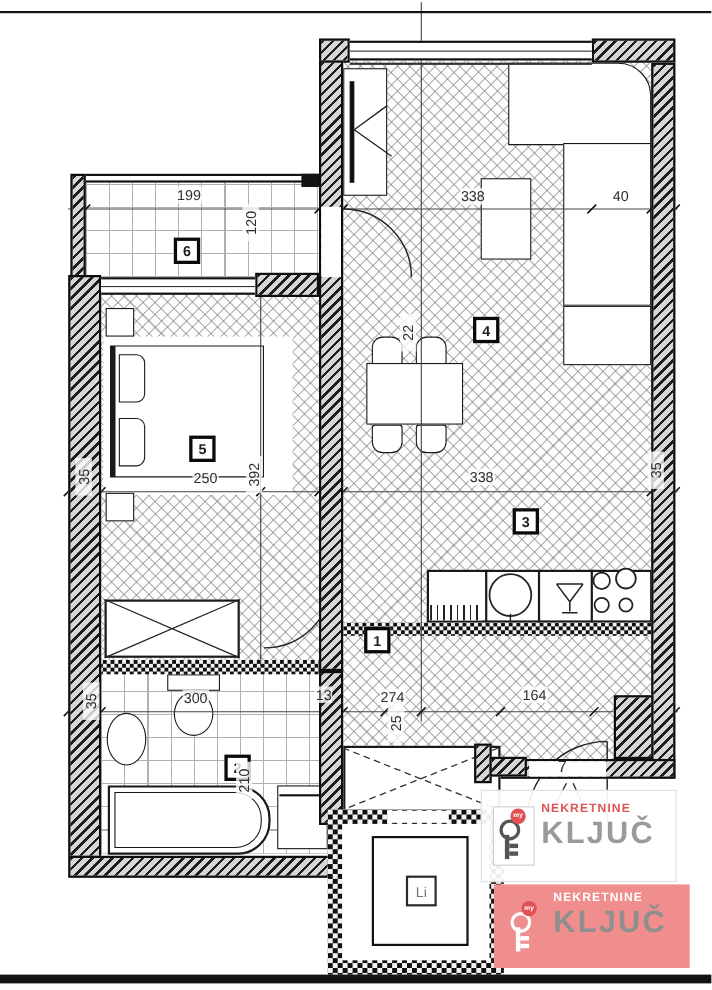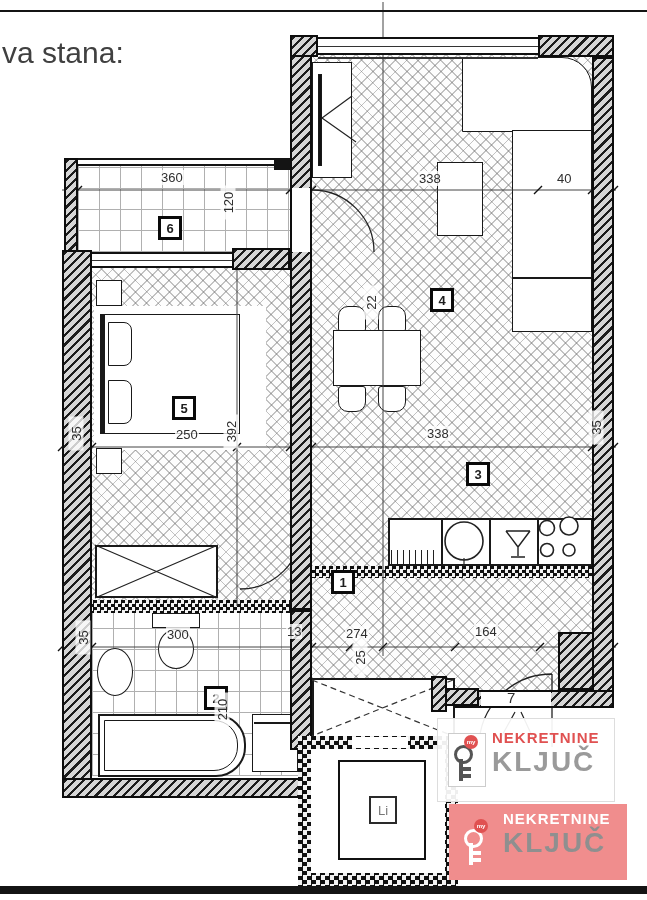--- a/index.html
+++ b/index.html
@@ -56,33 +56,32 @@
   .ktile1{background:#fff;border:1px solid #ccc;}
   .kring{position:absolute;left:5px;top:11px;width:13px;height:13px;border:3.5px solid #555;border-radius:50%;}
   .kstem{position:absolute;left:10px;top:25px;width:4px;height:22px;background:#555;}
   .kt{position:absolute;left:14px;width:8px;height:3.5px;background:#555;}
   .kred{position:absolute;left:15px;top:1px;width:14px;height:14px;border-radius:50%;
      background:var(--logo_red,#e05151);color:#fff;font-size:6px;font-weight:bold;
      display:flex;align-items:center;justify-content:center;}
   .kwhite .kring{border-color:#fff;}
   .kwhite .kstem,.kwhite .kt{background:#fff;}
   .lgtxt{position:absolute;left:54px;top:10px;}
-  .lgname{font-size:15px;font-weight:bold;letter-spacing:1px;color:var(--logo_red,#e05151);}
+  .lgname{font-size:11px;font-weight:bold;letter-spacing:1px;color:var(--logo_red,#e05151);}
   .lgname2{color:#fff;}
   .lgbrand{font-size:28px;font-weight:bold;line-height:31px;letter-spacing:2px;color:var(--logo_gray,#9a9a9a);}
 </style>
 </head>
 <body>
 
 <div class="page">
 
   <div class="abs blkline txt" style="left:0;top:10px;width:647px;height:2px"></div>
   <div class="abs blkline txt" style="left:0;top:886px;width:647px;height:8px"></div>
 
-  <div class="abs title txt" style="left:2px;top:36px">va stana:</div>
 
   <div class="abs floor ftile" style="left:78px;top:166px;width:212px;height:86px"></div>
   <div class="abs floor ftile" style="left:92px;top:612px;width:208px;height:164px"></div>
   <div class="abs floor fherr" style="left:92px;top:268px;width:200px;height:332px"></div>
   <div class="abs floor fherr" style="left:312px;top:55px;width:280px;height:511px"></div>
   <div class="abs floor fherr" style="left:312px;top:578px;width:280px;height:112px"></div>
   <div class="abs floor" style="left:94px;top:306px;width:172px;height:144px;background:#fff"></div>
 
   <div class="abs furn" style="left:96px;top:280px;width:26px;height:26px"></div>
   <div class="abs furn" style="left:96px;top:448px;width:26px;height:26px"></div>
@@ -195,21 +194,21 @@
 
   <div class="abs marker txt" style="left:331px;top:570px">1</div>
   <div class="abs marker txt" style="left:204px;top:686px">2</div>
   <div class="abs marker txt" style="left:466px;top:462px">3</div>
   <div class="abs marker txt" style="left:430px;top:288px">4</div>
   <div class="abs marker txt" style="left:172px;top:396px">5</div>
   <div class="abs marker txt" style="left:158px;top:216px">6</div>
   <div class="abs libox txt" style="left:369px;top:796px">Li</div>
   <div class="abs dim txt" style="left:506px;top:690px;font-size:15px;background:none">7</div>
 
-  <div class="abs dim txt" style="left:160px;top:170px">360</div>
+  <div class="abs dim txt" style="left:160px;top:170px">199</div>
   <div class="abs dim rot txt" style="left:211px;top:195px">120</div>
   <div class="abs dim txt" style="left:418px;top:171px">338</div>
   <div class="abs dim txt" style="left:556px;top:171px">40</div>
   <div class="abs dim rot txt" style="left:59px;top:426px">35</div>
   <div class="abs dim txt" style="left:175px;top:427px">250</div>
   <div class="abs dim rot txt" style="left:214px;top:424px">392</div>
   <div class="abs dim txt" style="left:426px;top:426px">338</div>
   <div class="abs dim rot txt" style="left:579px;top:420px">35</div>
   <div class="abs dim rot txt" style="left:66px;top:630px">35</div>
   <div class="abs dim txt" style="left:166px;top:627px">300</div>

